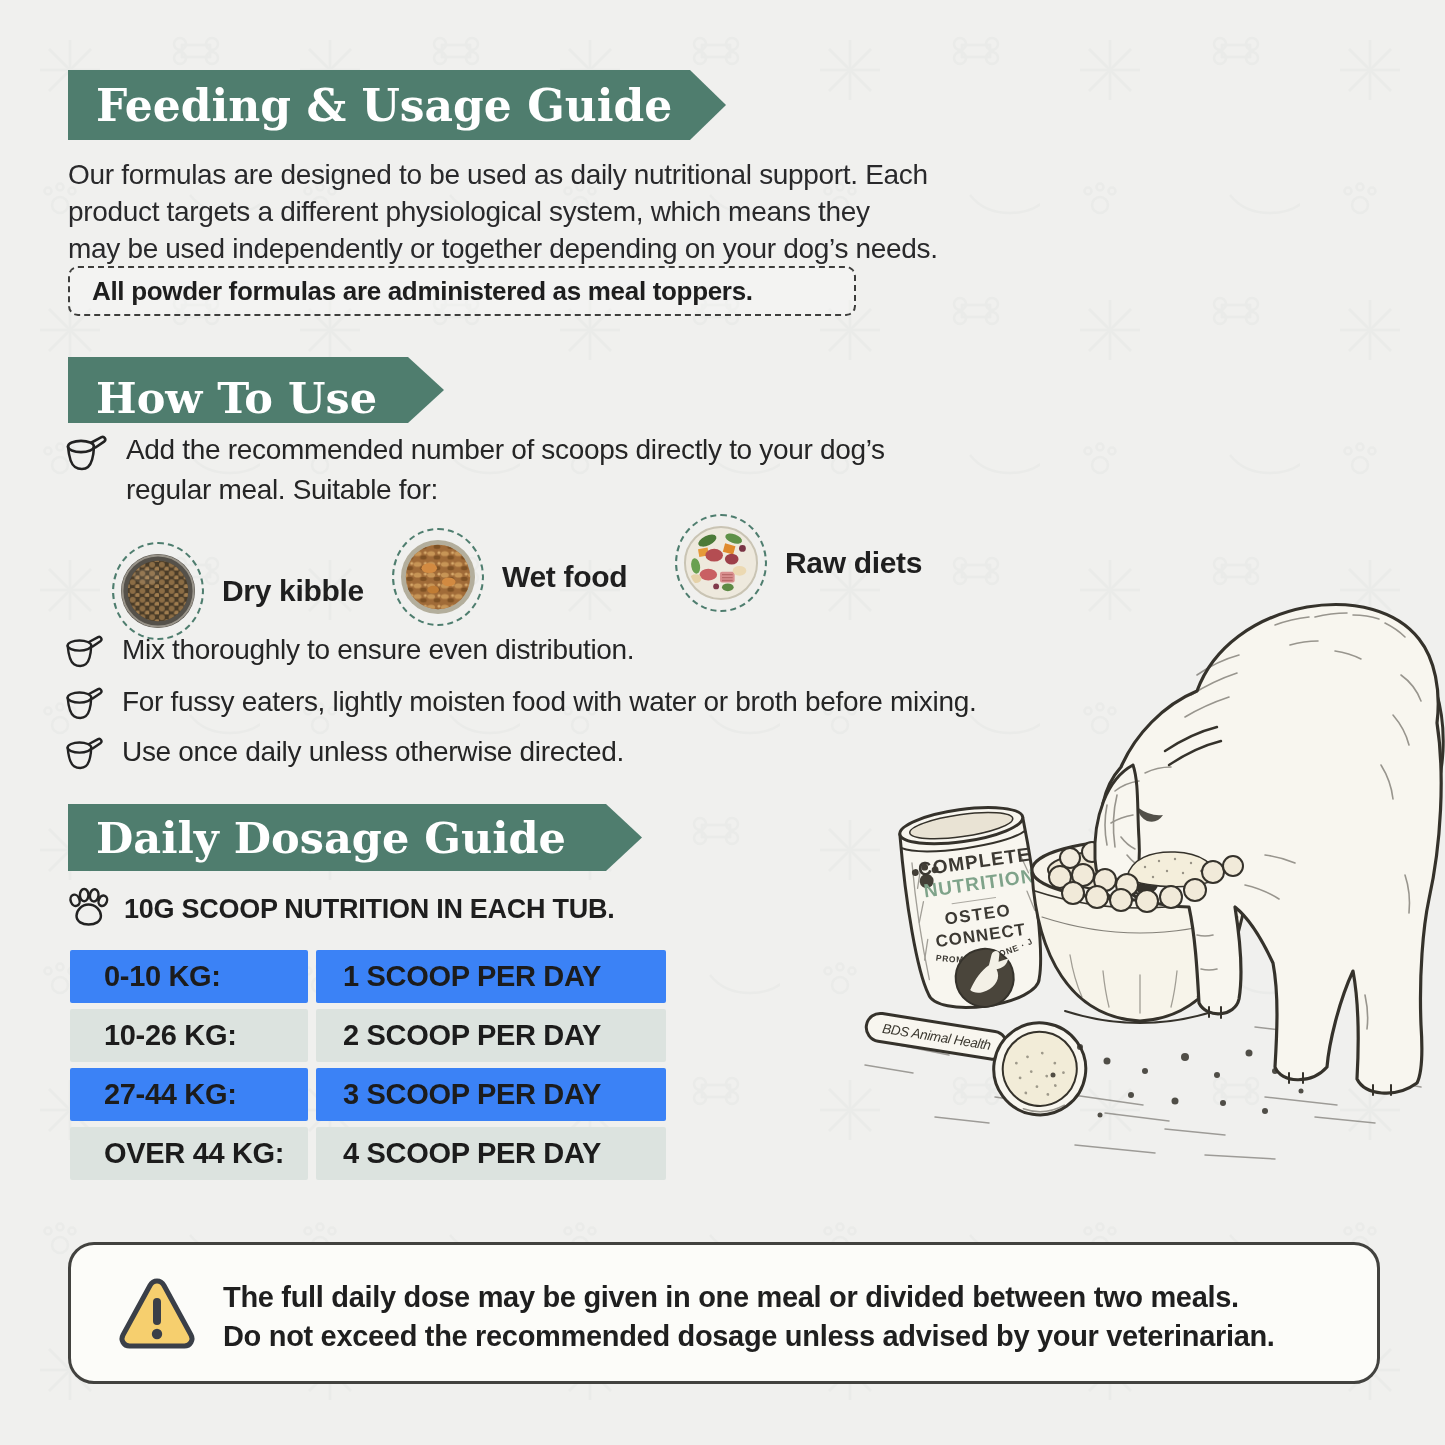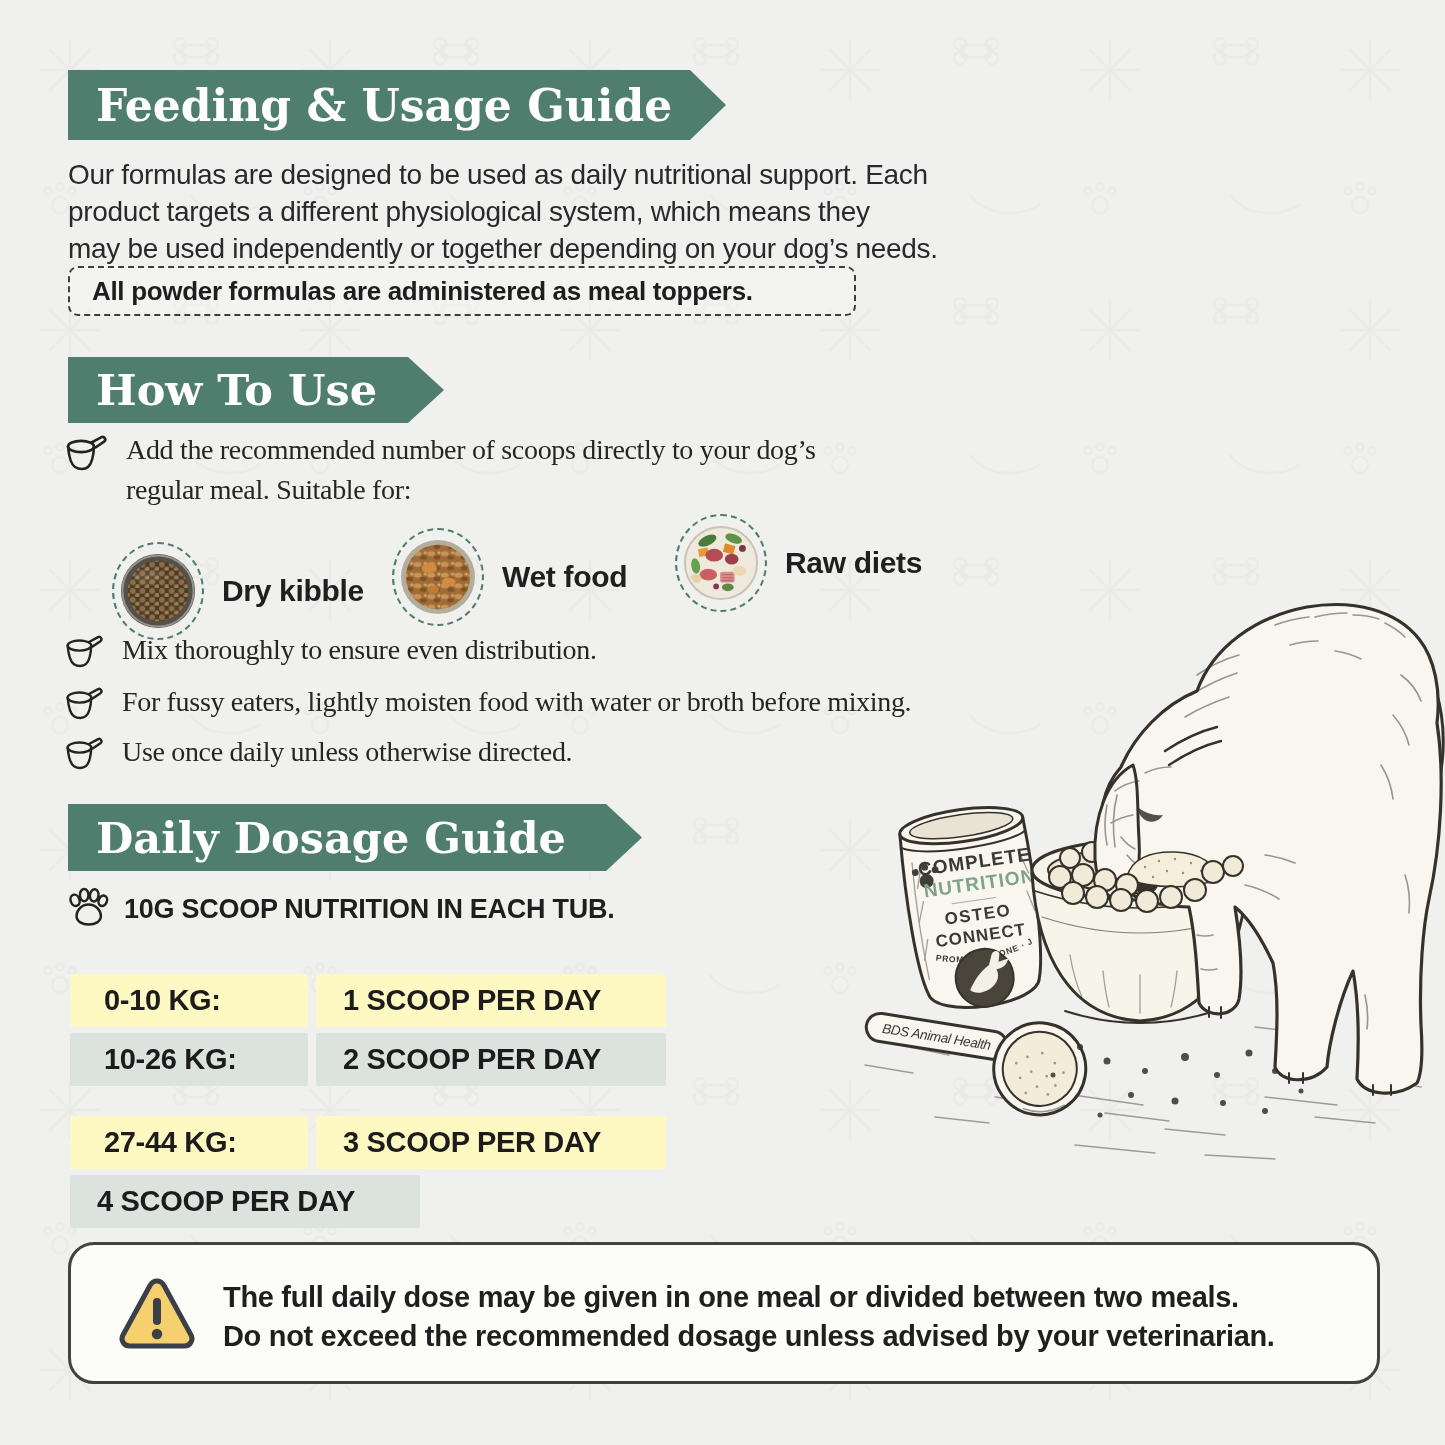--- a/index.html
+++ b/index.html
@@ -14,55 +14,55 @@
 
   
   .banner{
     position:absolute;background:#4f7d6e;color:#ffffff;
     display:flex;align-items:center;padding-left:28px;
     font-family:"DejaVu Serif","Liberation Serif",serif;font-weight:700;
     clip-path:polygon(0 0, calc(100% - 36px) 0, 100% 50%, calc(100% - 36px) 100%, 0 100%);
     white-space:nowrap;letter-spacing:0;
   }
   #banner-feeding{left:68px;top:70px;width:630px;height:70px;font-size:44px;}
-  #banner-how{left:68px;top:357px;width:348px;height:66px;font-size:43px;}
+  #banner-how{left:68px;top:357px;width:348px;height:66px;font-size:43px;align-items:flex-end;}
   #banner-dosage{left:68px;top:804px;width:546px;height:67px;font-size:43px;}
 
   
   #intro{left:68px;top:156px;font-size:28px;line-height:37px;font-weight:500;color:#29292b;}
   .intro-line{display:block;}
   #note-box{
     left:68px;top:266px;width:788px;height:50px;border:2px dashed #3d3d3b;border-radius:10px;
     display:flex;align-items:center;padding-left:22px;font-size:26px;font-weight:700;color:#1e1e1e;
     background:rgba(250,250,248,0.35);box-sizing:border-box;
   }
 
   
   .step{position:absolute;display:flex;align-items:flex-start;gap:18px;}
   .step .icon-wrap{flex:0 0 auto;margin-top:3px;}
-  .step-text{font-size:28px;line-height:40px;font-weight:500;color:#252525;font-family:Liberation Serif, serif;}
+  .step-text{font-size:28px;line-height:40px;font-weight:500;color:#252525;}
   .step-line{display:block;}
 
   
   .food-item{position:absolute;display:flex;align-items:center;gap:18px;}
   .food-ring{
     width:92px;height:98px;border:2.5px dashed #4e7d6e;border-radius:50%;
     display:flex;align-items:center;justify-content:center;box-sizing:border-box;
   }
   .food-label{font-size:30px;font-weight:700;color:#1f1f1f;}
 
   
   #dosage-note{left:66px;top:886px;display:flex;align-items:center;gap:14px;}
   #dosage-note .txt{font-size:27px;font-weight:700;color:#1e1e1e;letter-spacing:-0.01em;}
   #dose-table{left:70px;top:950px;}
   .dose-row{display:flex;gap:8px;margin-bottom:6px;}
   .dose-cell{height:53px;display:flex;align-items:center;font-weight:700;font-size:29px;color:#1c1c1c;border-radius:2px;}
   .dose-weight{width:238px;padding-left:34px;box-sizing:border-box;}
   .dose-amount{width:350px;padding-left:27px;box-sizing:border-box;}
-  .row-dark .dose-cell{background:#fef9c3;margin-top:24px;}
+  .row-dark .dose-cell{background:#3b82f6;}
   .row-light .dose-cell{background:#dce3df;}
 
   
   #warning-box{
     left:68px;top:1242px;width:1312px;height:142px;box-sizing:border-box;
     border:3px solid #42423f;border-radius:26px;background:#fcfcf9;
   }
   #warning-icon{position:absolute;left:44px;top:28px;}
   #warning-text{position:absolute;left:152px;top:33px;font-size:29px;line-height:39px;font-weight:600;color:#1f1f1f;}
   #warning-text span{display:block;}
@@ -280,20 +280,21 @@
     </div>
     <div class="dose-row row-light">
       <div class="dose-cell dose-weight">10-26 KG:</div>
       <div class="dose-cell dose-amount">2 SCOOP PER DAY</div>
     </div>
     <div class="dose-row row-dark">
       <div class="dose-cell dose-weight">27-44 KG:</div>
       <div class="dose-cell dose-amount">3 SCOOP PER DAY</div>
     </div>
     <div class="dose-row row-light">
+      <div class="dose-cell dose-weight">OVER 44 KG:</div>
       <div class="dose-cell dose-amount">4 SCOOP PER DAY</div>
     </div>
   </div>
 
   <svg class="abs" id="illustration" width="600" height="650" viewBox="0 0 600 650">
     <g stroke-linecap="round" stroke-linejoin="round">
 
       <g stroke="#3a362e" stroke-width="1.5" opacity="0.45" fill="none">
         <path d="M30 470 l56 10"></path>
           <path d="M44 488 l60 12"></path>

